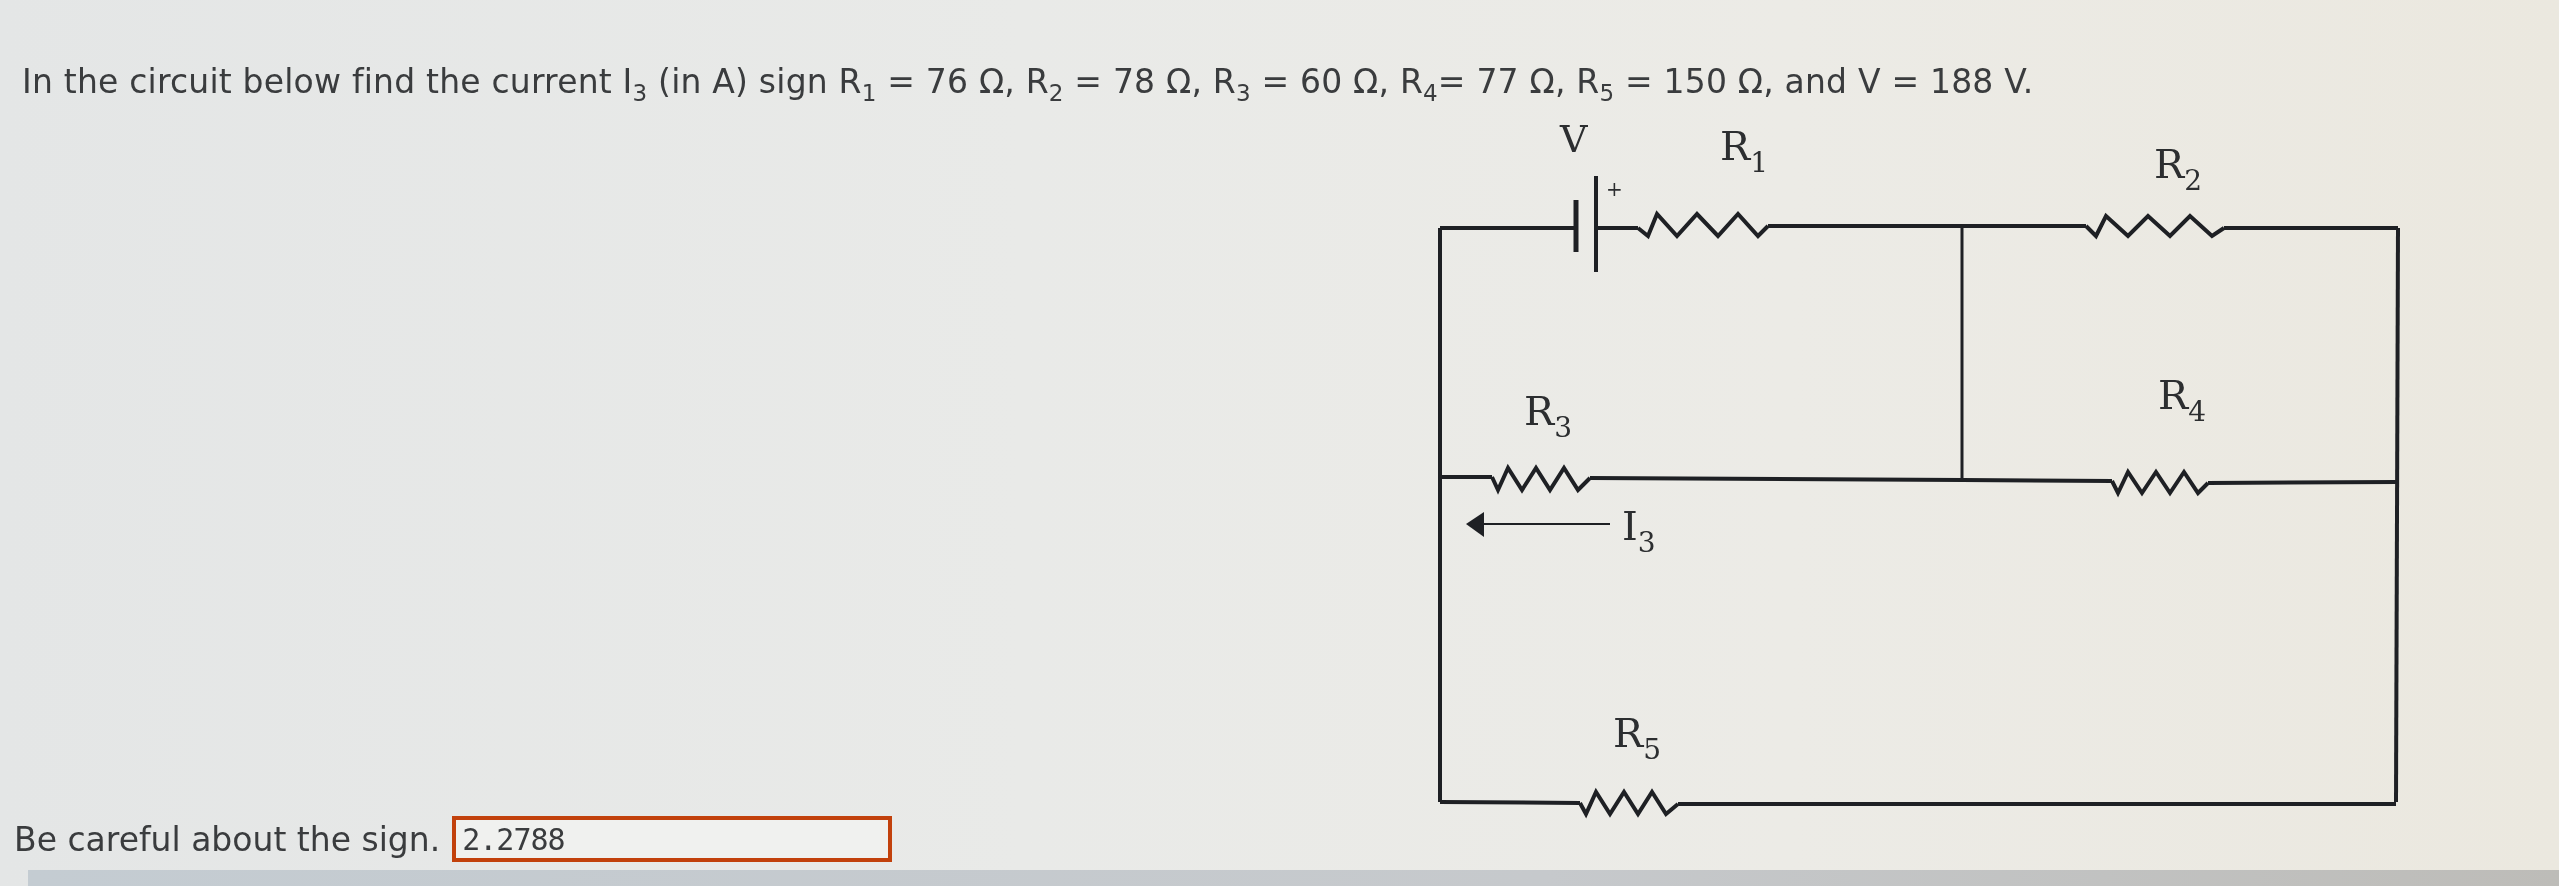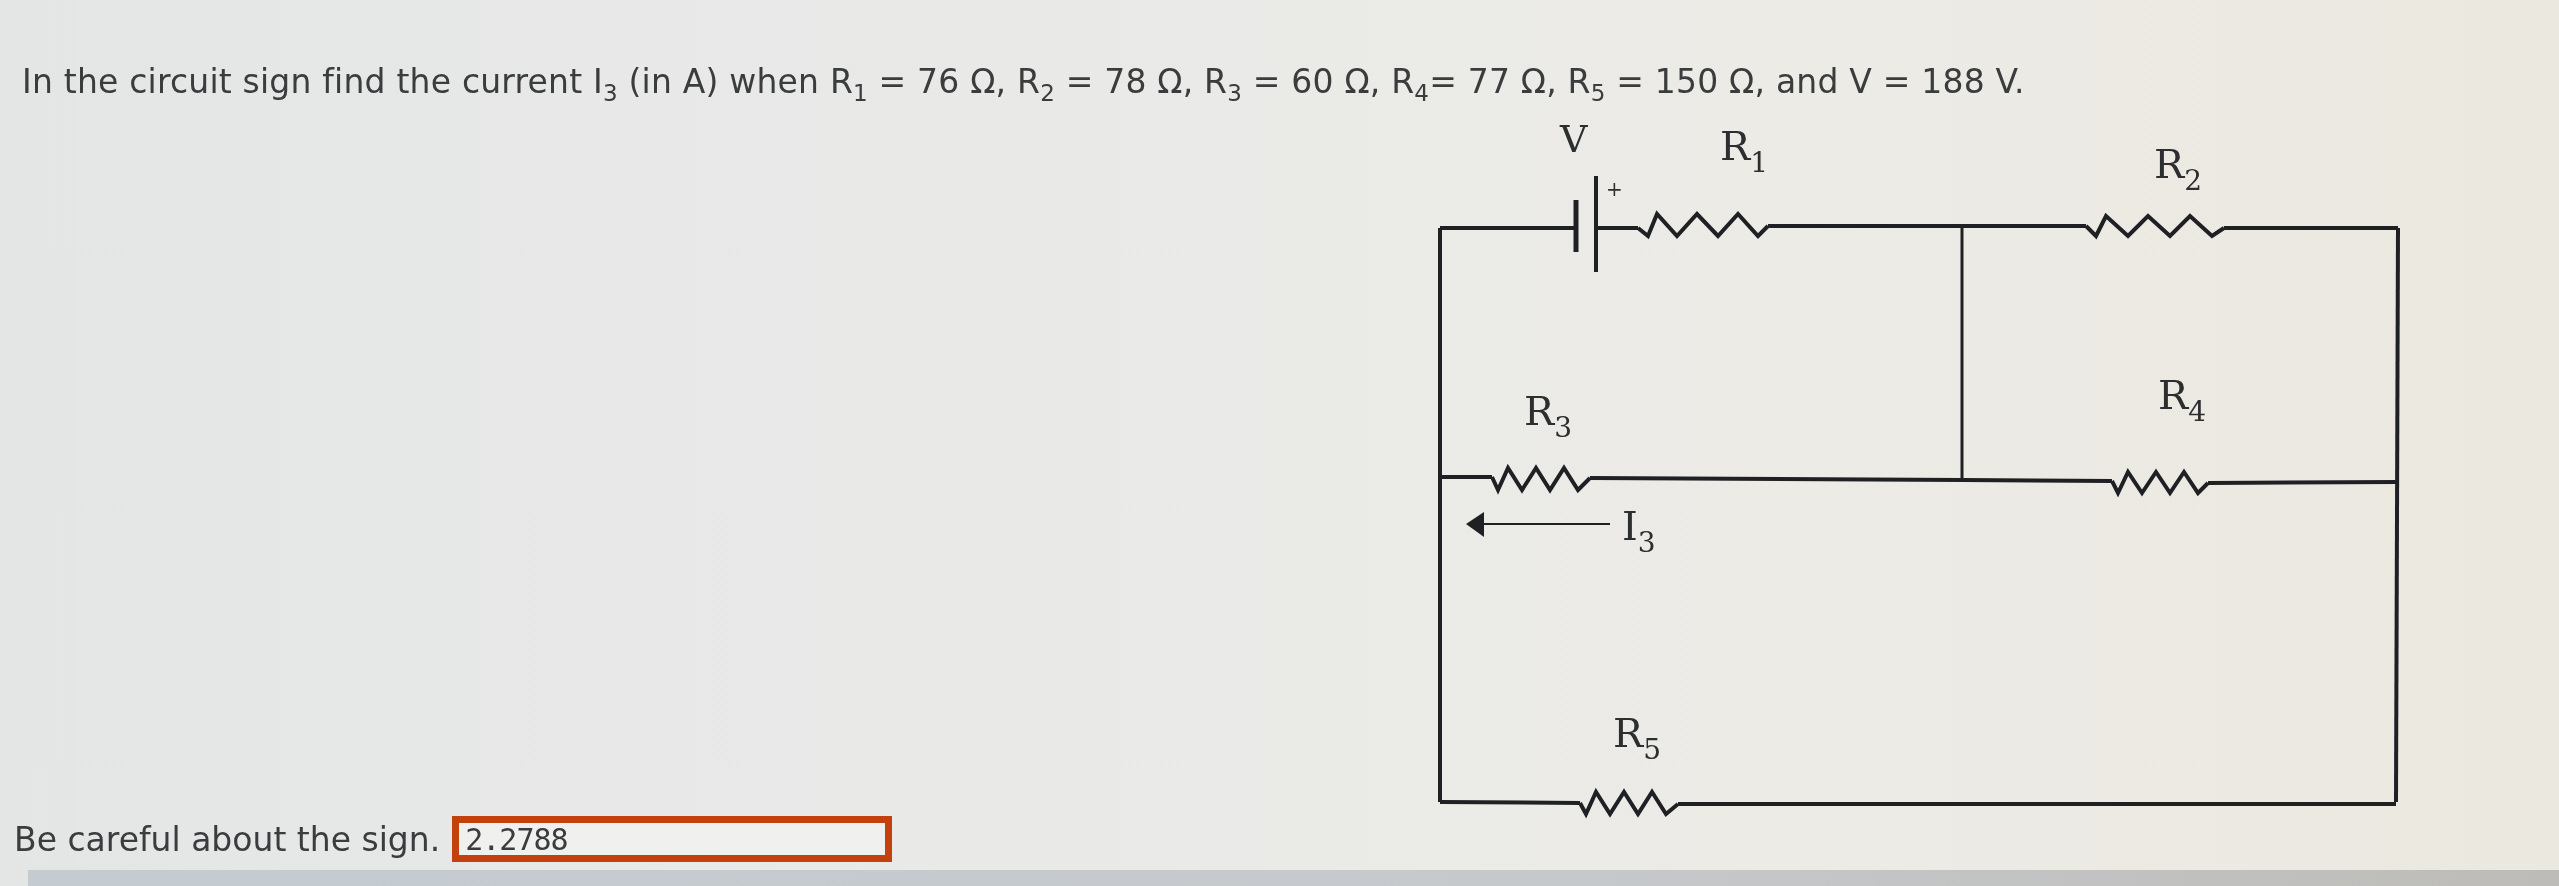--- a/index.html
+++ b/index.html
@@ -15,34 +15,34 @@
   }
   .question sub { font-size:23px; vertical-align:-8px; line-height:0; }
   .circuit { position:absolute; left:0; top:0; }
   .clabel { font-family:"DejaVu Serif","Liberation Serif",serif; fill:#2c2e30; }
   .answer-row {
     position:absolute; left:14px; top:816px; display:flex; align-items:center;
     font-size:33px;
   }
   .answer-input {
     margin-left:12px; width:440px; height:46px; box-sizing:border-box;
-    border:7px solid #c2410c; background:#f0f1ef;
+    border:4px solid #c2410c; background:#f0f1ef;
     font-family:"DejaVu Sans Mono","Liberation Mono",monospace; font-size:30px;
     color:#3a3c3e; padding:2px 6px; letter-spacing:-1px;
   }
   .bottom-bar {
     position:absolute; left:28px; right:0; top:870px; height:16px;
     background: linear-gradient(90deg,#c4ccd2,#c6c9cc 60%,#bdbcb8);
   }
 </style>
 </head>
 <body>
 
 <div class="question">
-  <span>In the circuit sign find the current </span><span>I</span><sub>3</sub><span> (in A) when </span><span>R</span><sub>1</sub><span> = 76 Ω, </span><span>R</span><sub>2</sub><span> = 78 Ω, </span><span>R</span><sub>3</sub><span> = 60 Ω, </span><span>R</span><sub>4</sub><span>= 77 Ω, </span><span>R</span><sub>5</sub><span> = 150 Ω, and V = 188 V.</span>
+  <span>In the circuit below find the current </span><span>I</span><sub>3</sub><span> (in A) sign </span><span>R</span><sub>1</sub><span> = 76 Ω, </span><span>R</span><sub>2</sub><span> = 78 Ω, </span><span>R</span><sub>3</sub><span> = 60 Ω, </span><span>R</span><sub>4</sub><span>= 77 Ω, </span><span>R</span><sub>5</sub><span> = 150 Ω, and V = 188 V.</span>
 </div>
 
 <svg class="circuit" width="2559" height="886" viewBox="0 0 2559 886">
   <g stroke="#1e2024" stroke-width="4" fill="none" stroke-linejoin="miter">
 
     <line x1="1440" y1="228" x2="1440" y2="802"></line>
 
     <line x1="1440" y1="228" x2="1576" y2="228"></line>
 
     <line x1="1576" y1="200" x2="1576" y2="252" stroke-width="5"></line>

